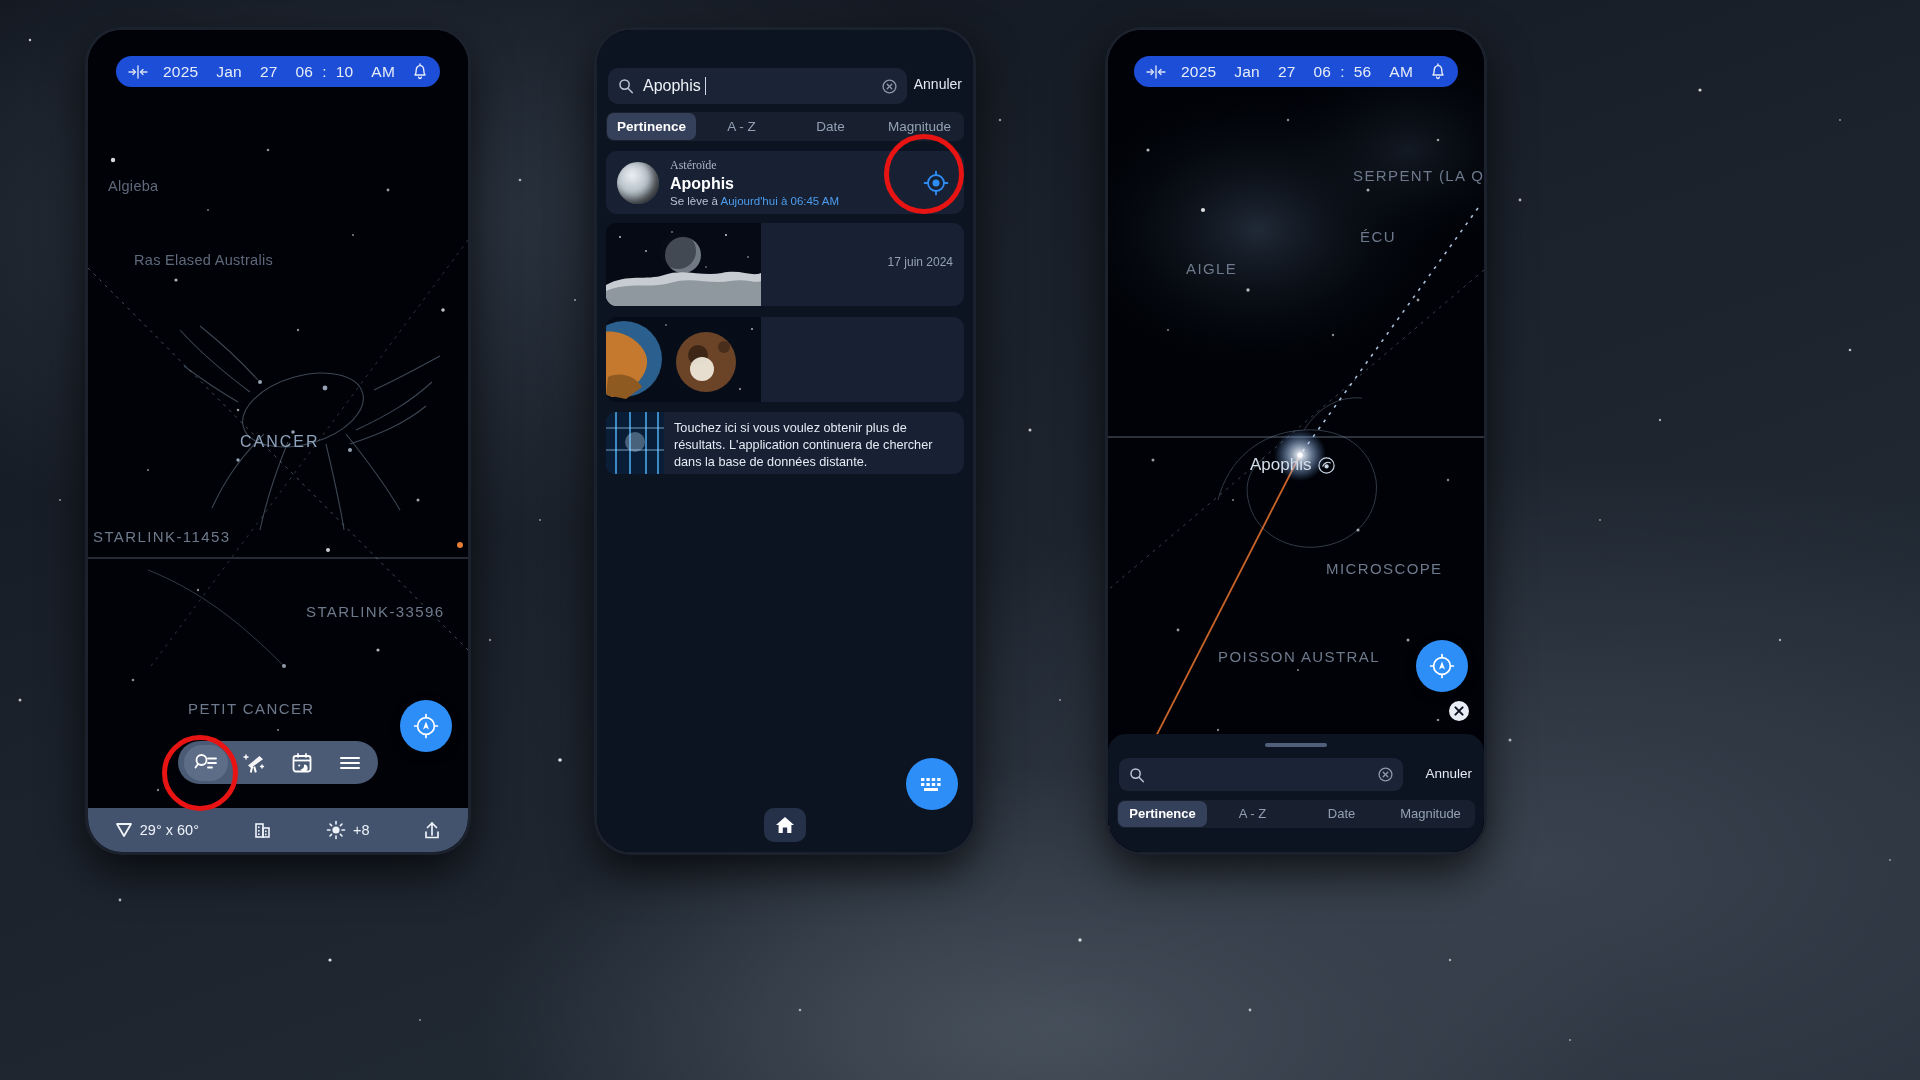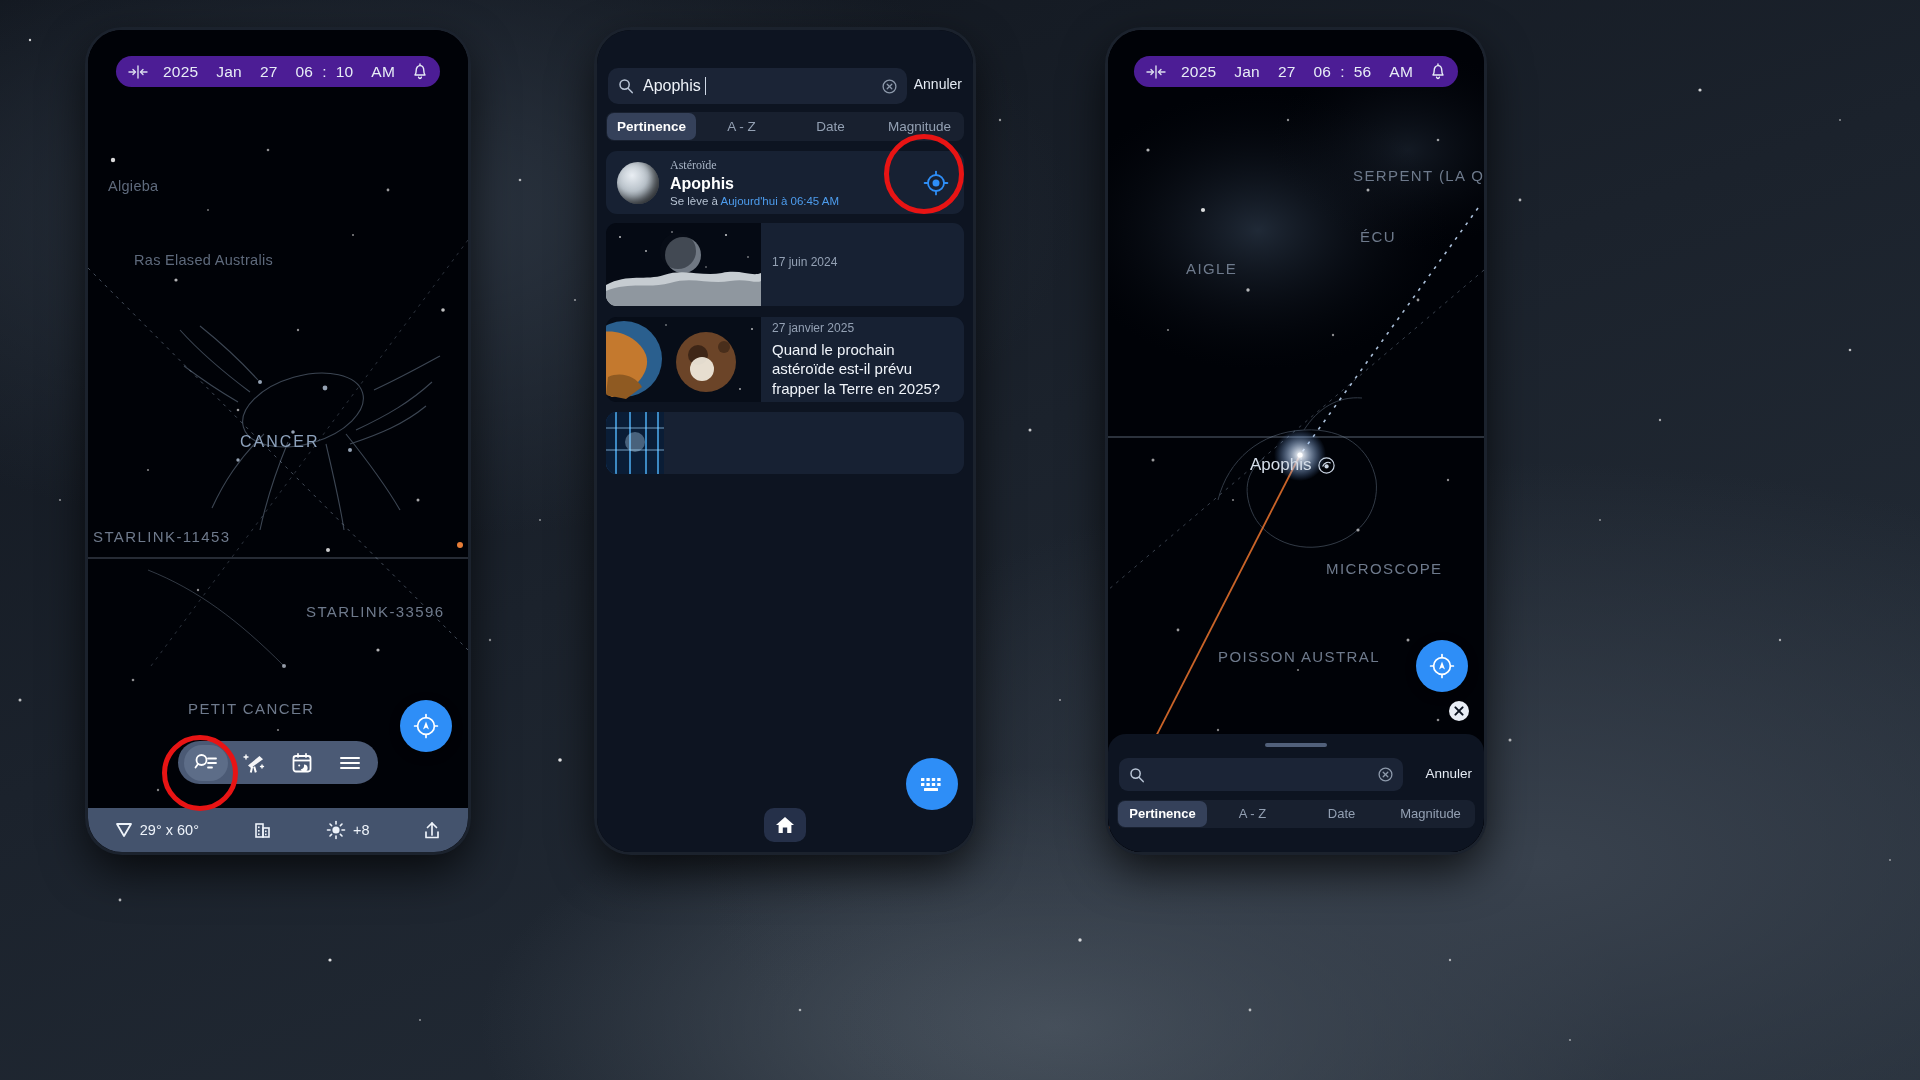--- a/index.html
+++ b/index.html
@@ -29,21 +29,21 @@
   }
   #phone-left  { left:88px;  top:30px;  width:380px; height:822px; }
   #phone-mid   { left:597px; top:30px;  width:376px; height:822px; }
   #phone-right { left:1108px;top:30px;  width:376px; height:822px; }
 
   .sky{position:absolute;inset:0;overflow:hidden;background:#000105;}
 
   
   .datebar{
     position:absolute; top:26px; left:50%; transform:translateX(-50%);
-    height:31px; background:#4c1d95; border-radius:16px;
+    height:31px; background:#1d4ed8; border-radius:16px;
     display:flex; align-items:center; gap:0px; padding:0 6px 0 4px;
     color:#e7edf6; font-size:15.5px; letter-spacing:.2px;
     white-space:nowrap;
   }
   .datebar .seg{padding:0 9px;}
   .datebar .ico{opacity:.92;padding:0 6px 0 8px;display:flex;align-items:center;}
   .datebar .bell{padding:0 6px 0 8px;display:flex;align-items:center;}
 
   
   .lbl{position:absolute;color:#6e7a8c;font-size:15px;letter-spacing:1.4px;white-space:nowrap;}
@@ -106,21 +106,21 @@
   }
   .rescard .meta{flex:1;min-width:0;}
   .rescard .k{color:#aab6c7;font-size:12px;font-family:Liberation Serif, serif;}
   .rescard .n{color:#ffffff;font-size:16px;font-weight:bold;line-height:1.35;}
   .rescard .r{color:#b6c2d2;font-size:11.5px;}
   .rescard .r b{color:#4d9ced;font-weight:normal;}
   .loc-btn{width:34px;height:34px;border-radius:17px;display:flex;align-items:center;justify-content:center;flex:none;}
 
   .news{display:flex;overflow:hidden;}
   .news .pic{width:155px;flex:none;position:relative;overflow:hidden;background:#060a12;}
-  .news .body{flex:1;padding:10px 11px;display:flex;flex-direction:column;justify-content:center;text-align:left;}
+  .news .body{flex:1;padding:10px 11px;display:flex;flex-direction:column;justify-content:center;text-align:right;}
   .news .date{color:#94a1b4;font-size:12px;margin-bottom:5px;}
   .news .title{color:#f0f4fa;font-size:15px;line-height:1.28;}
   .news1{top:193px;height:83px;}
   .news2{top:287px;height:85px;}
 
   .hint{top:382px;height:62px;display:flex;overflow:hidden;align-items:stretch;}
   .hint .pic{width:58px;flex:none;background:linear-gradient(160deg,#0a2a52,#1d6fb8 45%,#0b2240);position:relative;overflow:hidden;}
   .hint .body{flex:1;padding:8px 10px;color:#e5ebf4;font-size:12.7px;line-height:1.32;}
 
   .kbfab{position:absolute;right:15px;bottom:42px;width:52px;height:52px;border-radius:26px;background:#2e8ef7;display:flex;align-items:center;justify-content:center;}
@@ -480,43 +480,40 @@
           <circle cx="92" cy="38" r="10" fill="#2b1a10" opacity=".7"></circle>
           <circle cx="96" cy="52" r="12" fill="#f5efe2" opacity=".9"></circle>
           <circle cx="118" cy="30" r="6" fill="#3a2516" opacity=".7"></circle>
           <g fill="#ffffff" opacity=".7">
               <circle cx="146" cy="12" r="1"></circle>
               <circle cx="134" cy="72" r="0.9"></circle>
               <circle cx="60" cy="8" r="0.8"></circle>
             </g>
         </svg>
       </div>
-      <div class="body">
-        <div class="date">27 janvier 2025</div>
-        <div class="title">Quand le prochain astéroïde est-il prévu frapper la Terre en 2025?</div>
-      </div>
     </div>
 
     <div class="card hint">
       <div class="pic">
         <svg width="58" height="62" viewBox="0 0 58 62">
             <rect width="58" height="62" fill="#0a1d36"></rect>
           <g stroke="#49a6e8" stroke-width="2" opacity=".8">
               <line x1="10" y1="0" x2="10" y2="62"></line>
               <line x1="24" y1="0" x2="24" y2="62"></line>
               <line x1="40" y1="0" x2="40" y2="62"></line>
               <line x1="52" y1="0" x2="52" y2="62"></line>
             </g>
           <g stroke="#9fd8ff" stroke-width="1" opacity=".7">
               <line x1="0" y1="16" x2="58" y2="16"></line>
               <line x1="0" y1="38" x2="58" y2="38"></line>
             </g>
           <circle cx="29" cy="30" r="10" fill="#bfe4ff" opacity=".35"></circle>
         </svg>
       </div>
+      <div class="body">Touchez ici si vous voulez obtenir plus de résultats. L'application continuera de chercher dans la base de données distante.</div>
     </div>
 
     <div class="kbfab">
       <svg width="26" height="20" viewBox="0 0 26 20">
           <g fill="#ffffff">
             <rect x="2" y="4" width="3.4" height="3" rx="0.6"></rect>
             <rect x="7.4" y="4" width="3.4" height="3" rx="0.6"></rect>
             <rect x="12.8" y="4" width="3.4" height="3" rx="0.6"></rect>
             <rect x="18.2" y="4" width="3.4" height="3" rx="0.6"></rect>
             <rect x="2" y="9" width="3.4" height="3" rx="0.6"></rect>

